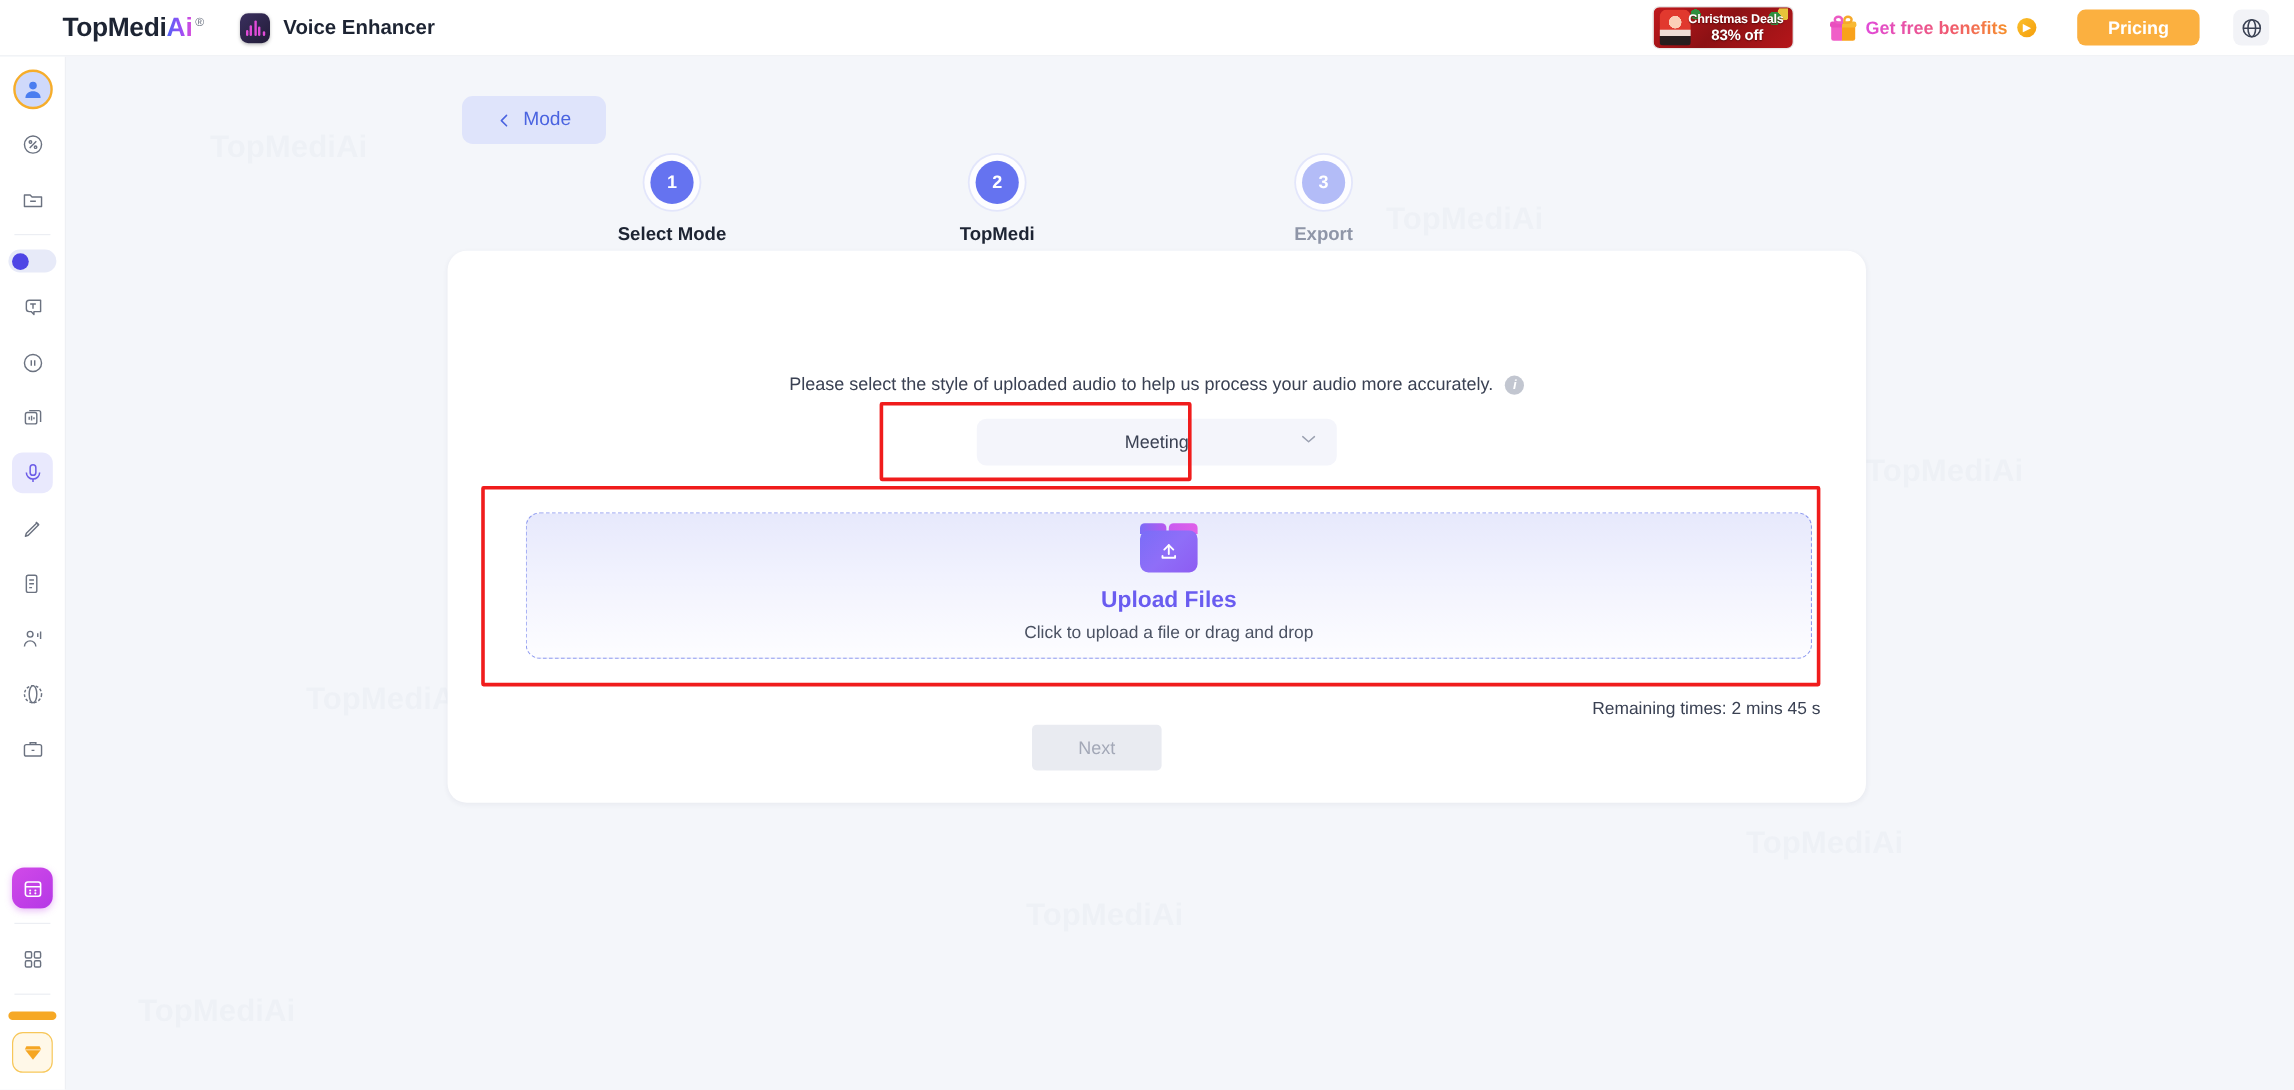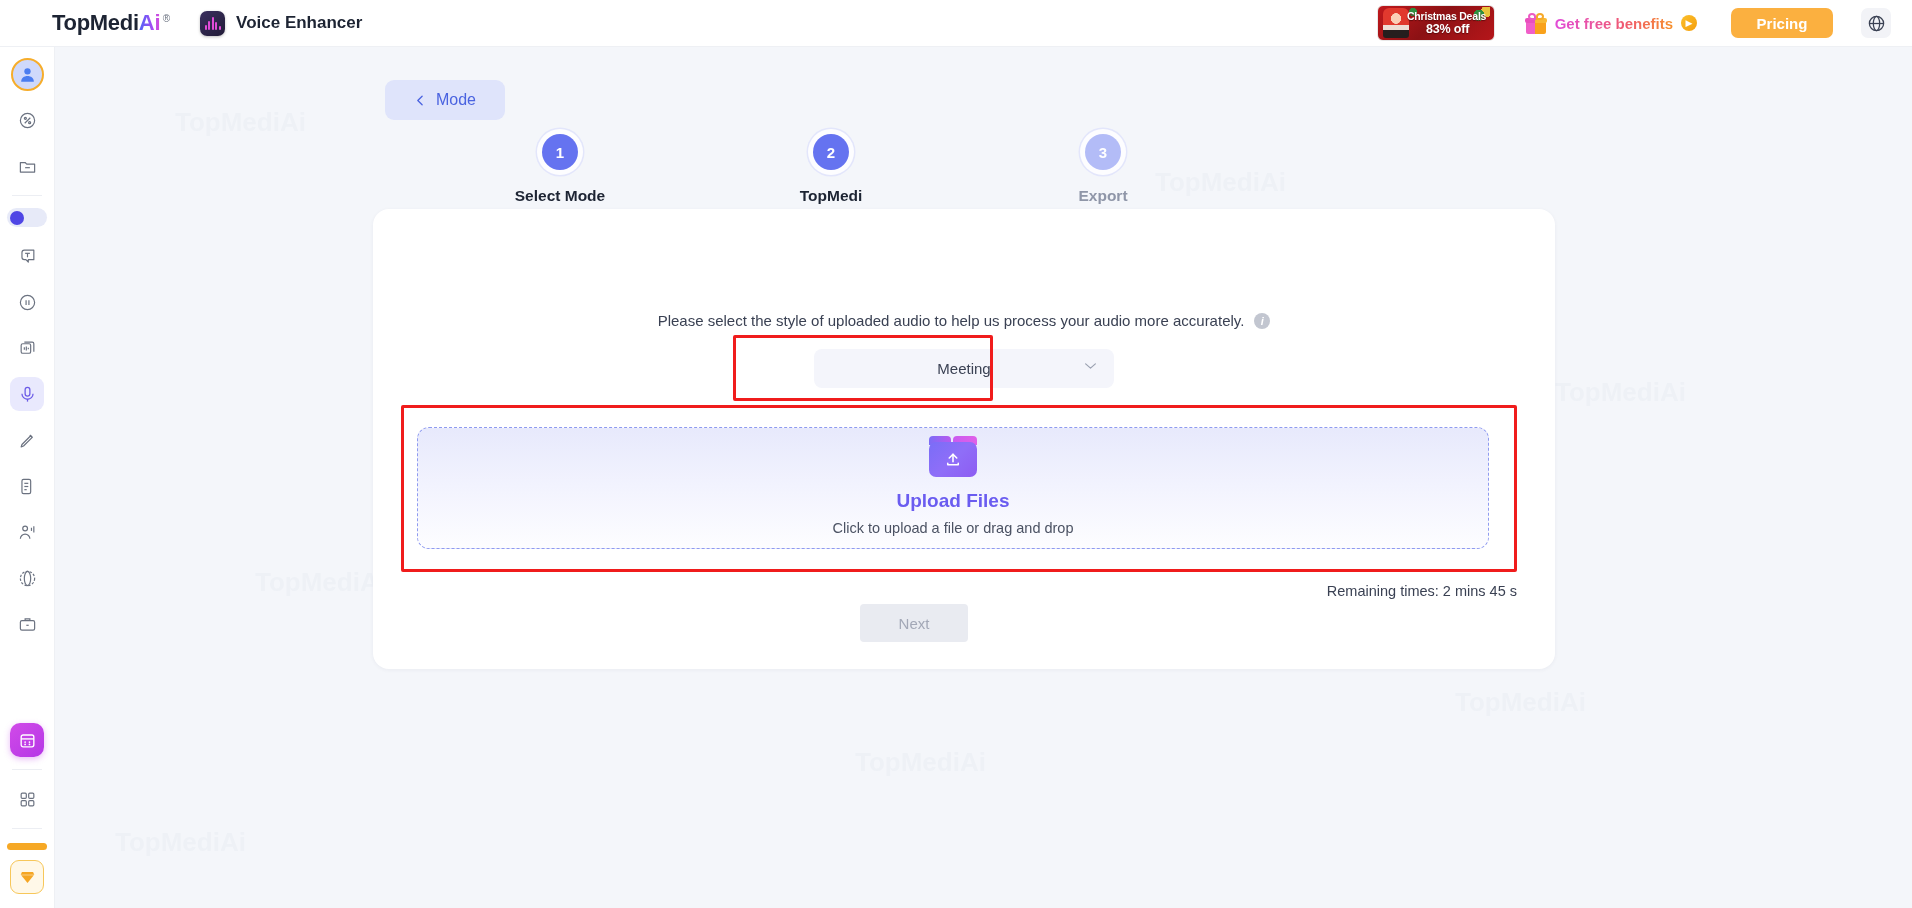--- a/index.html
+++ b/index.html
@@ -226,21 +226,21 @@
     cursor: pointer; position: absolute;
   }
   .select-value { font-size: 15px; color: #3a4153; }
   .select-caret { position: absolute; right: 17px; top: 13px; color: #9aa0b0; }
 
   .red-box { position: absolute; border: 3px solid #f01c1c; border-radius: 2px; z-index: 5; pointer-events: none; }
   .red-select { left: 360px; top: 126px; width: 260px; height: 66px; }
   .red-drop { left: 28px; top: 196px; width: 1116px; height: 167px; }
 
   .dropzone {
-    position: absolute; left: 44px; top: 218px;
+    position: absolute; left: 65px; top: 218px;
     width: 1072px; height: 122px; border-radius: 12px;
     border: 1.6px dashed #8f9bf0;
     background: linear-gradient(180deg,#e7e9fc 0%, #f2f3fe 48%, #fdfdff 100%);
     display: flex; flex-direction: column; align-items: center; justify-content: center;
     cursor: pointer;
   }
   .upload-folder {
     width: 48px; height: 41px; position: relative; margin-top: -4px;
   }
   .upload-folder .tab {

